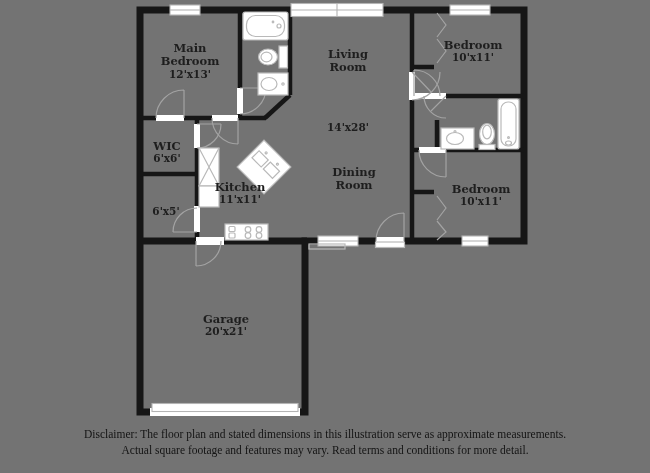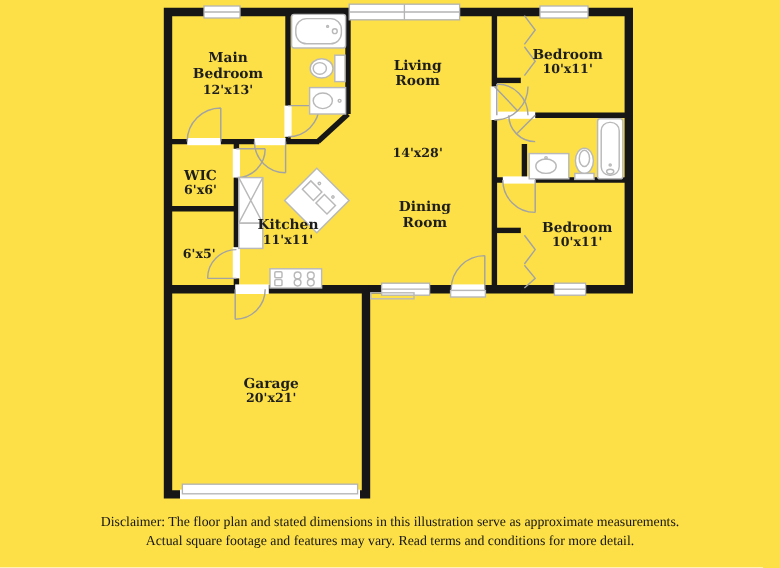--- a/index.html
+++ b/index.html
@@ -1,16 +1,16 @@
 <!DOCTYPE html>
 <html><head>
 <meta charset="utf-8">
 <style>
   html,body{margin:0;padding:0;background:#ffffff;}
-  .page{width:650px;height:473px;background:#fde047;position:relative;overflow:hidden;
+  .page{width:650px;height:473px;background:#737373;position:relative;overflow:hidden;
         font-family:"Liberation Serif",serif;}
   svg{display:block;}
   .w7{stroke:#161616;stroke-width:7;fill:none;stroke-linecap:butt;}
   .w5{stroke:#161616;stroke-width:4.5;fill:none;stroke-linecap:butt;}
   .void{fill:#ffffff;stroke:none;}
   .win{fill:#ffffff;stroke:#b4b4b4;stroke-width:1.1;}
   .wln{stroke:#b4b4b4;stroke-width:1.1;fill:none;}
   .fx{fill:#ffffff;stroke:#b9b9b9;stroke-width:1.2;}
   .fxl{stroke:#b9b9b9;stroke-width:1.2;fill:none;}
   .dr{stroke:#a3a3a3;stroke-width:1.2;fill:none;}

